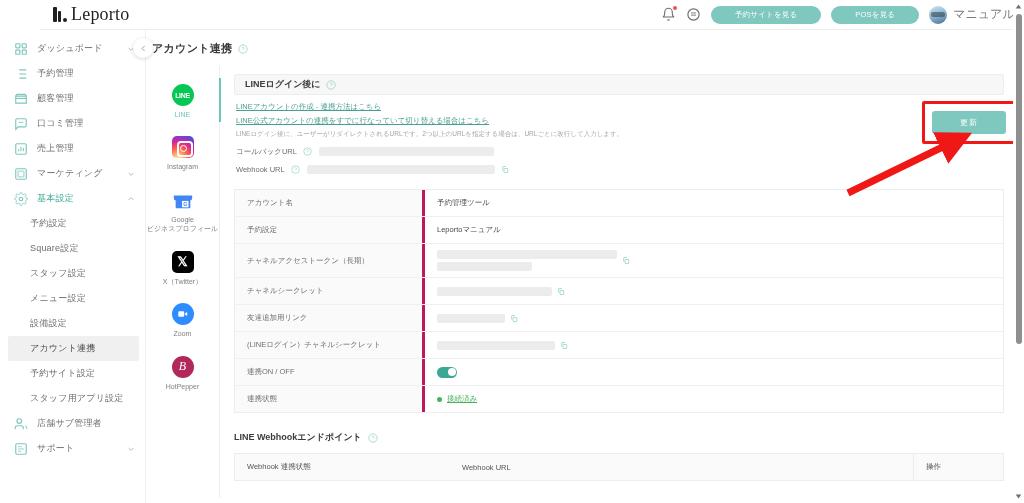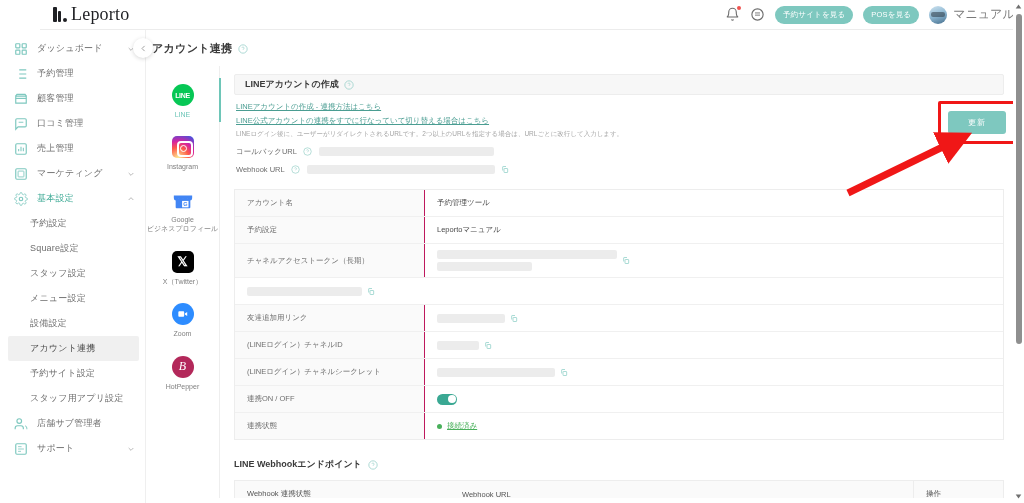--- a/index.html
+++ b/index.html
@@ -32,21 +32,21 @@
   }
   .topbar-right { margin-left: auto; display: flex; align-items: center; gap: 10px; padding-right: 22px; }
   .ic-btn { position: relative; width: 15px; height: 15px; color: #6d6d6d; cursor: pointer; }
   .ic-btn svg { display: block; }
   .badge-dot {
     position: absolute; top: -1px; right: -1px; width: 4px; height: 4px;
     border-radius: 50%; background: #ef5350;
   }
   .pill {
     font-size: 7.5px; color: #ffffff; background: #7ec8bf;
-    border-radius: 10px; padding: 4px 8px; white-space: nowrap; cursor: pointer;
+    border-radius: 10px; padding: 4px 24px; white-space: nowrap; cursor: pointer;
     letter-spacing: .2px;
   }
   .user { display: flex; align-items: center; gap: 6px; cursor: pointer; }
   .avatar {
     width: 18px; height: 18px; border-radius: 50%; overflow: hidden;
     background: linear-gradient(160deg,#cfe3ef 0%, #8fb9d4 48%, #456e8c 100%);
     position: relative; flex: none;
   }
   .avatar::after {
     content: ""; position: absolute; left: 2px; top: 6px; width: 14px; height: 5px;
@@ -155,39 +155,39 @@
   .redact { background: #ececec; border-radius: 2px; height: 9px; }
   .copy-ic { width: 8px; height: 9px; color: #7ec8bf; cursor: pointer; }
   .copy-ic svg { display: block; }
 
   
   .update-wrap {
     position: absolute; right: 18px; top: 45px; z-index: 25;
   }
   .update-btn {
     background: #7ec8bf; color: #ffffff; font-size: 8px; border: none;
-    border-radius: 3px; padding: 6px 20px; cursor: pointer; letter-spacing: 1px;
+    border-radius: 3px; padding: 6px 28px; cursor: pointer; letter-spacing: 1px;
   }
   .hl-box {
     position: absolute; left: -10px; top: -10px; right: -10px; bottom: -10px;
     border: 3px solid #f01717; border-radius: 2px; pointer-events: none;
   }
 
   
   .props {
     margin-top: 14px; border: 1px solid #ededed; border-top: 1px solid #ededed;
     background: #ffffff;
   }
   .prop-row { display: flex; border-bottom: 1px solid #f0f0f0; min-height: 26px; align-items: center; }
   .prop-row:last-child { border-bottom: none; }
   .prop-key {
     width: 190px; flex: none; background: #fafafa; align-self: stretch;
     display: flex; align-items: center; padding: 6px 0 6px 12px;
     font-size: 7.5px; color: #6e6e6e; line-height: 1.5;
-    border-right: 1px solid #be185d;
+    border-right: 3px solid #be185d;
   }
   .prop-val {
     flex: 1; display: flex; align-items: center; flex-wrap: wrap; gap: 5px;
     padding: 6px 12px; font-size: 7.5px; color: #4a4a4a; min-height: 26px;
   }
   .prop-val .stack { display: flex; flex-direction: column; gap: 3px; }
   .toggle {
     width: 20px; height: 11px; border-radius: 6px; background: #3aa893; position: relative; cursor: pointer;
   }
   .toggle::after {
@@ -483,21 +483,21 @@
           <span class="rail-ic ic-hp">
               <span>B</span>
             </span>
           <span class="rail-label">HotPepper</span>
         </div>
       </div>
 
       <div class="detail">
 
         <div class="panel-head">
-          <span class="panel-head-title">LINEアカウントの作成</span>
+          <span class="panel-head-title">LINEログイン後に</span>
           <span class="help-ic">
             <svg viewBox="0 0 24 24" width="10" height="10" fill="none" stroke="currentColor" stroke-width="2">
               <circle cx="12" cy="12" r="10"></circle>
                 <path d="M9.2 9a2.8 2.8 0 015.4 1c0 2-2.6 2.4-2.6 4" stroke-width="1.8"></path>
                 <path d="M12 17.2h.01" stroke-width="2.4"></path>
             </svg>
           </span>
         </div>
 
         <div class="links">
@@ -563,20 +563,21 @@
               <span class="copy-ic">
                 <svg viewBox="0 0 24 24" width="8" height="9" fill="none" stroke="currentColor" stroke-width="2">
                   <rect x="9" y="9" width="11" height="12" rx="1.5"></rect>
                     <path d="M5 15V4.5A1.5 1.5 0 016.5 3H15"></path>
                 </svg>
               </span>
             </div>
           </div>
 
           <div class="prop-row">
+            <div class="prop-key">チャネルシークレット</div>
             <div class="prop-val">
               <span class="redact" style="width:115px"></span>
               <span class="copy-ic">
                 <svg viewBox="0 0 24 24" width="8" height="9" fill="none" stroke="currentColor" stroke-width="2">
                   <rect x="9" y="9" width="11" height="12" rx="1.5"></rect>
                     <path d="M5 15V4.5A1.5 1.5 0 016.5 3H15"></path>
                 </svg>
               </span>
             </div>
           </div>
@@ -587,32 +588,20 @@
               <span class="redact" style="width:68px"></span>
               <span class="copy-ic">
                 <svg viewBox="0 0 24 24" width="8" height="9" fill="none" stroke="currentColor" stroke-width="2">
                   <rect x="9" y="9" width="11" height="12" rx="1.5"></rect>
                     <path d="M5 15V4.5A1.5 1.5 0 016.5 3H15"></path>
                 </svg>
               </span>
             </div>
           </div>
 
-          <div class="prop-row">
-            <div class="prop-key">(LINEログイン）チャネルID</div>
-            <div class="prop-val">
-              <span class="redact" style="width:42px"></span>
-              <span class="copy-ic">
-                <svg viewBox="0 0 24 24" width="8" height="9" fill="none" stroke="currentColor" stroke-width="2">
-                  <rect x="9" y="9" width="11" height="12" rx="1.5"></rect>
-                    <path d="M5 15V4.5A1.5 1.5 0 016.5 3H15"></path>
-                </svg>
-              </span>
-            </div>
-          </div>
 
           <div class="prop-row">
             <div class="prop-key">(LINEログイン）チャネルシークレット</div>
             <div class="prop-val">
               <span class="redact" style="width:118px"></span>
               <span class="copy-ic">
                 <svg viewBox="0 0 24 24" width="8" height="9" fill="none" stroke="currentColor" stroke-width="2">
                   <rect x="9" y="9" width="11" height="12" rx="1.5"></rect>
                     <path d="M5 15V4.5A1.5 1.5 0 016.5 3H15"></path>
                 </svg>

